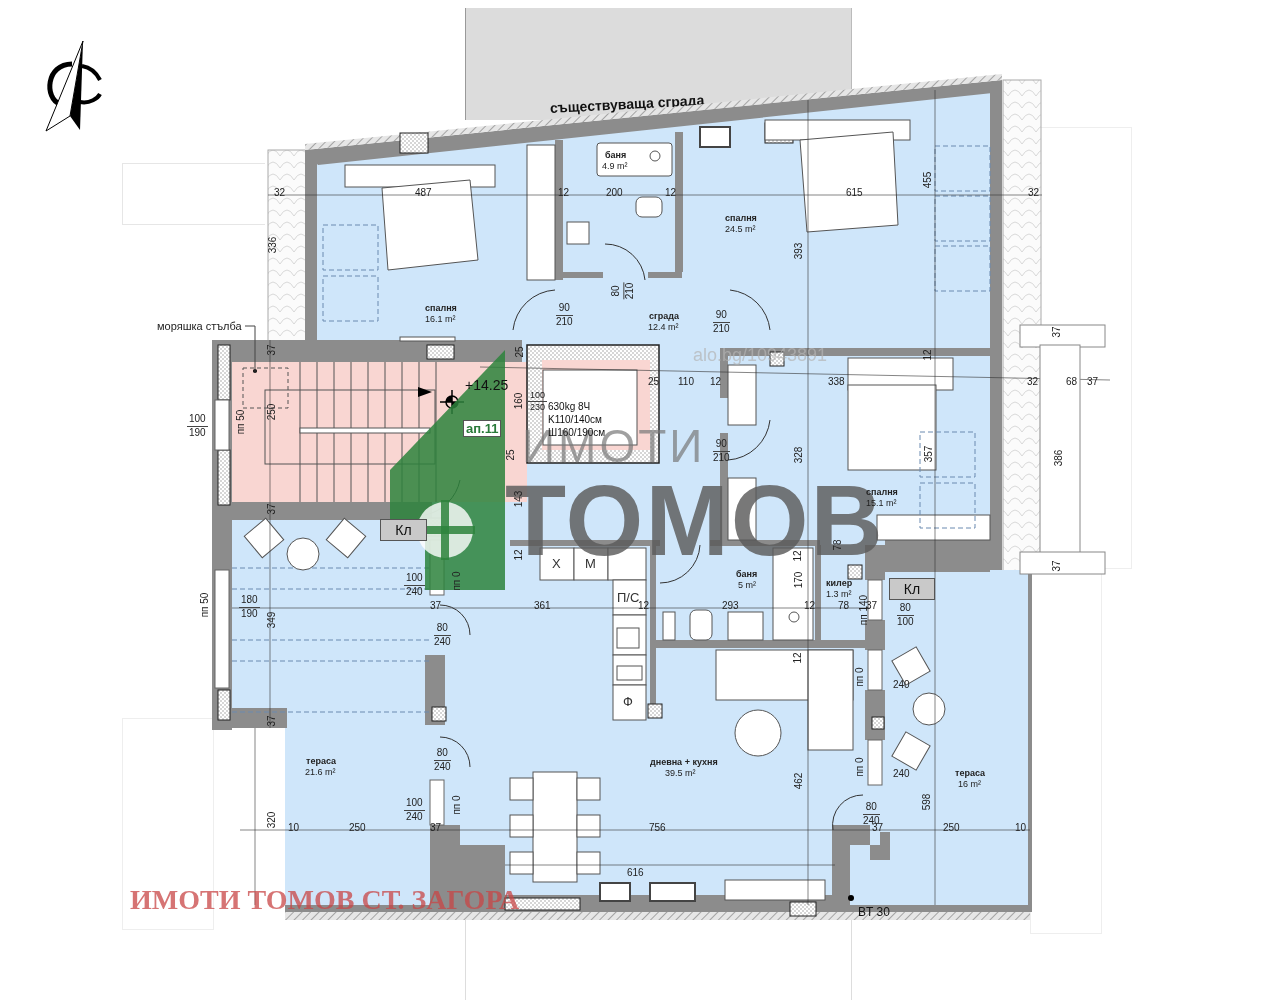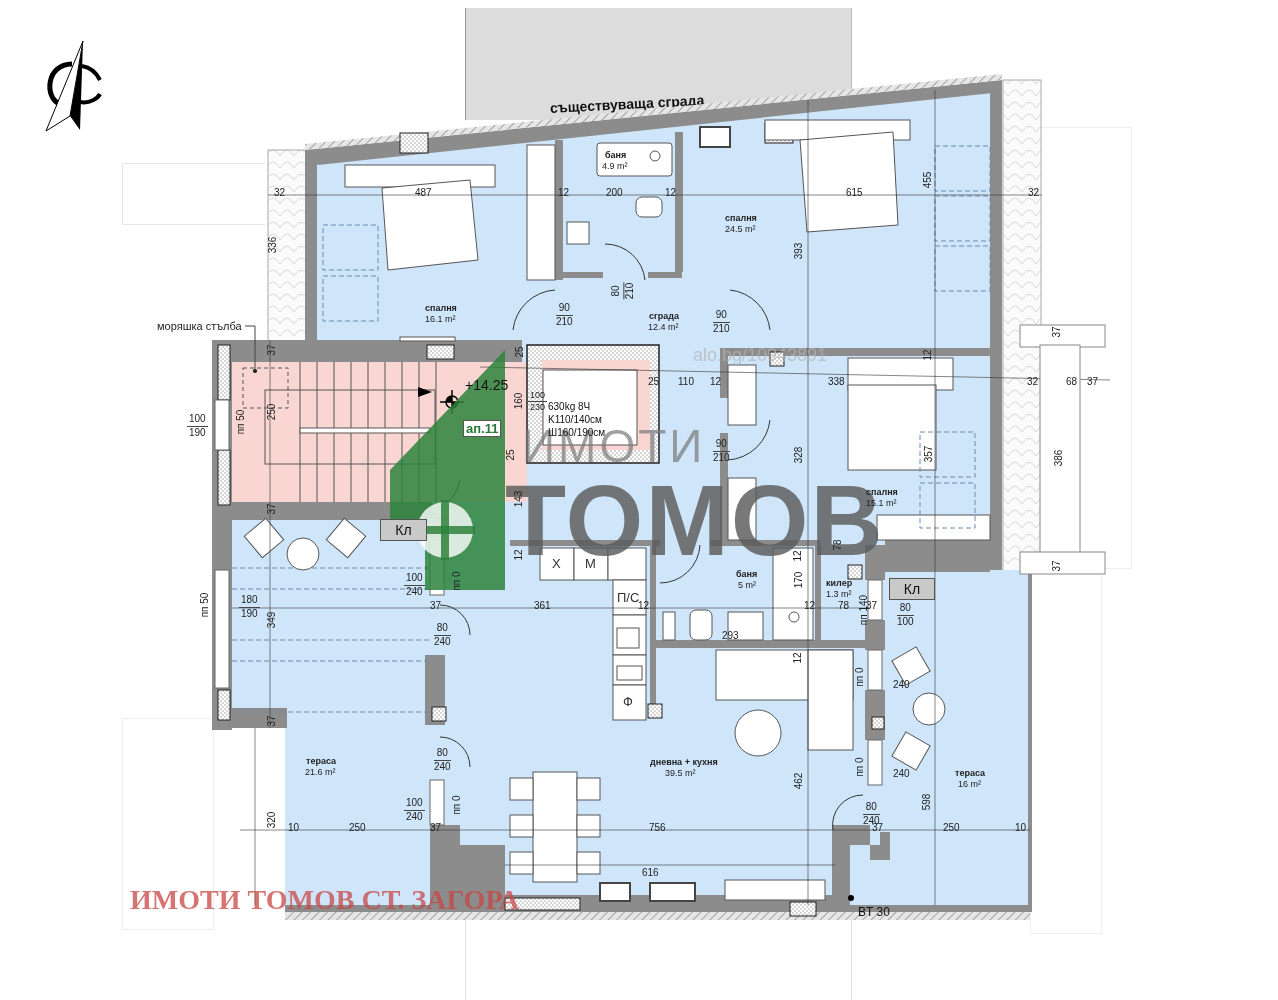--- a/index.html
+++ b/index.html
@@ -364,35 +364,35 @@
 <div class="dim v" style="left:1051px;top:453px;">386</div>
 <div class="dim v" style="left:1051px;top:561px;">37</div>
 <div class="dim v" style="left:921px;top:449px;">357</div>
 <div class="dim v" style="left:791px;top:450px;">328</div>
 <div class="dim v" style="left:511px;top:494px;">143</div>
 <div class="dim v" style="left:513px;top:550px;">12</div>
 <div class="dim v" style="left:792px;top:551px;">12</div>
 <div class="dim" style="left:430px;top:601px;">37</div>
 <div class="dim" style="left:534px;top:601px;">361</div>
 <div class="dim" style="left:638px;top:601px;">12</div>
-<div class="dim" style="left:722px;top:631px;">293</div>
+<div class="dim" style="left:722px;top:601px;">293</div>
 <div class="dim v" style="left:791px;top:575px;">170</div>
 <div class="dim" style="left:804px;top:601px;">12</div>
 <div class="dim" style="left:838px;top:601px;">78</div>
 <div class="dim v" style="left:832px;top:540px;">78</div>
 <div class="dim" style="left:866px;top:601px;">37</div>
 <div class="dim v" style="left:792px;top:653px;">12</div>
 <div class="dim v" style="left:264px;top:615px;">349</div>
 <div class="dim v" style="left:266px;top:716px;">37</div>
 <div class="dim v" style="left:264px;top:815px;">320</div>
 <div class="dim" style="left:288px;top:823px;">10</div>
 <div class="dim" style="left:349px;top:823px;">250</div>
 <div class="dim" style="left:430px;top:823px;">37</div>
 <div class="dim" style="left:649px;top:823px;">756</div>
 <div class="dim" style="left:872px;top:823px;">37</div>
 <div class="dim" style="left:943px;top:823px;">250</div>
 <div class="dim" style="left:1015px;top:823px;">10</div>
 <div class="dim v" style="left:791px;top:776px;">462</div>
 <div class="dim v" style="left:919px;top:797px;">598</div>
-<div class="dim" style="left:642px;top:868px;">616</div>
+<div class="dim" style="left:627px;top:868px;">616</div>
 <div class="dim" style="left:893px;top:680px;">240</div>
 <div class="dim" style="left:893px;top:769px;">240</div>
 <div class="abs" style="left:858px;top:905px;font-size:12px;color:#111;">BT 30</div>
 
 </body></html>

